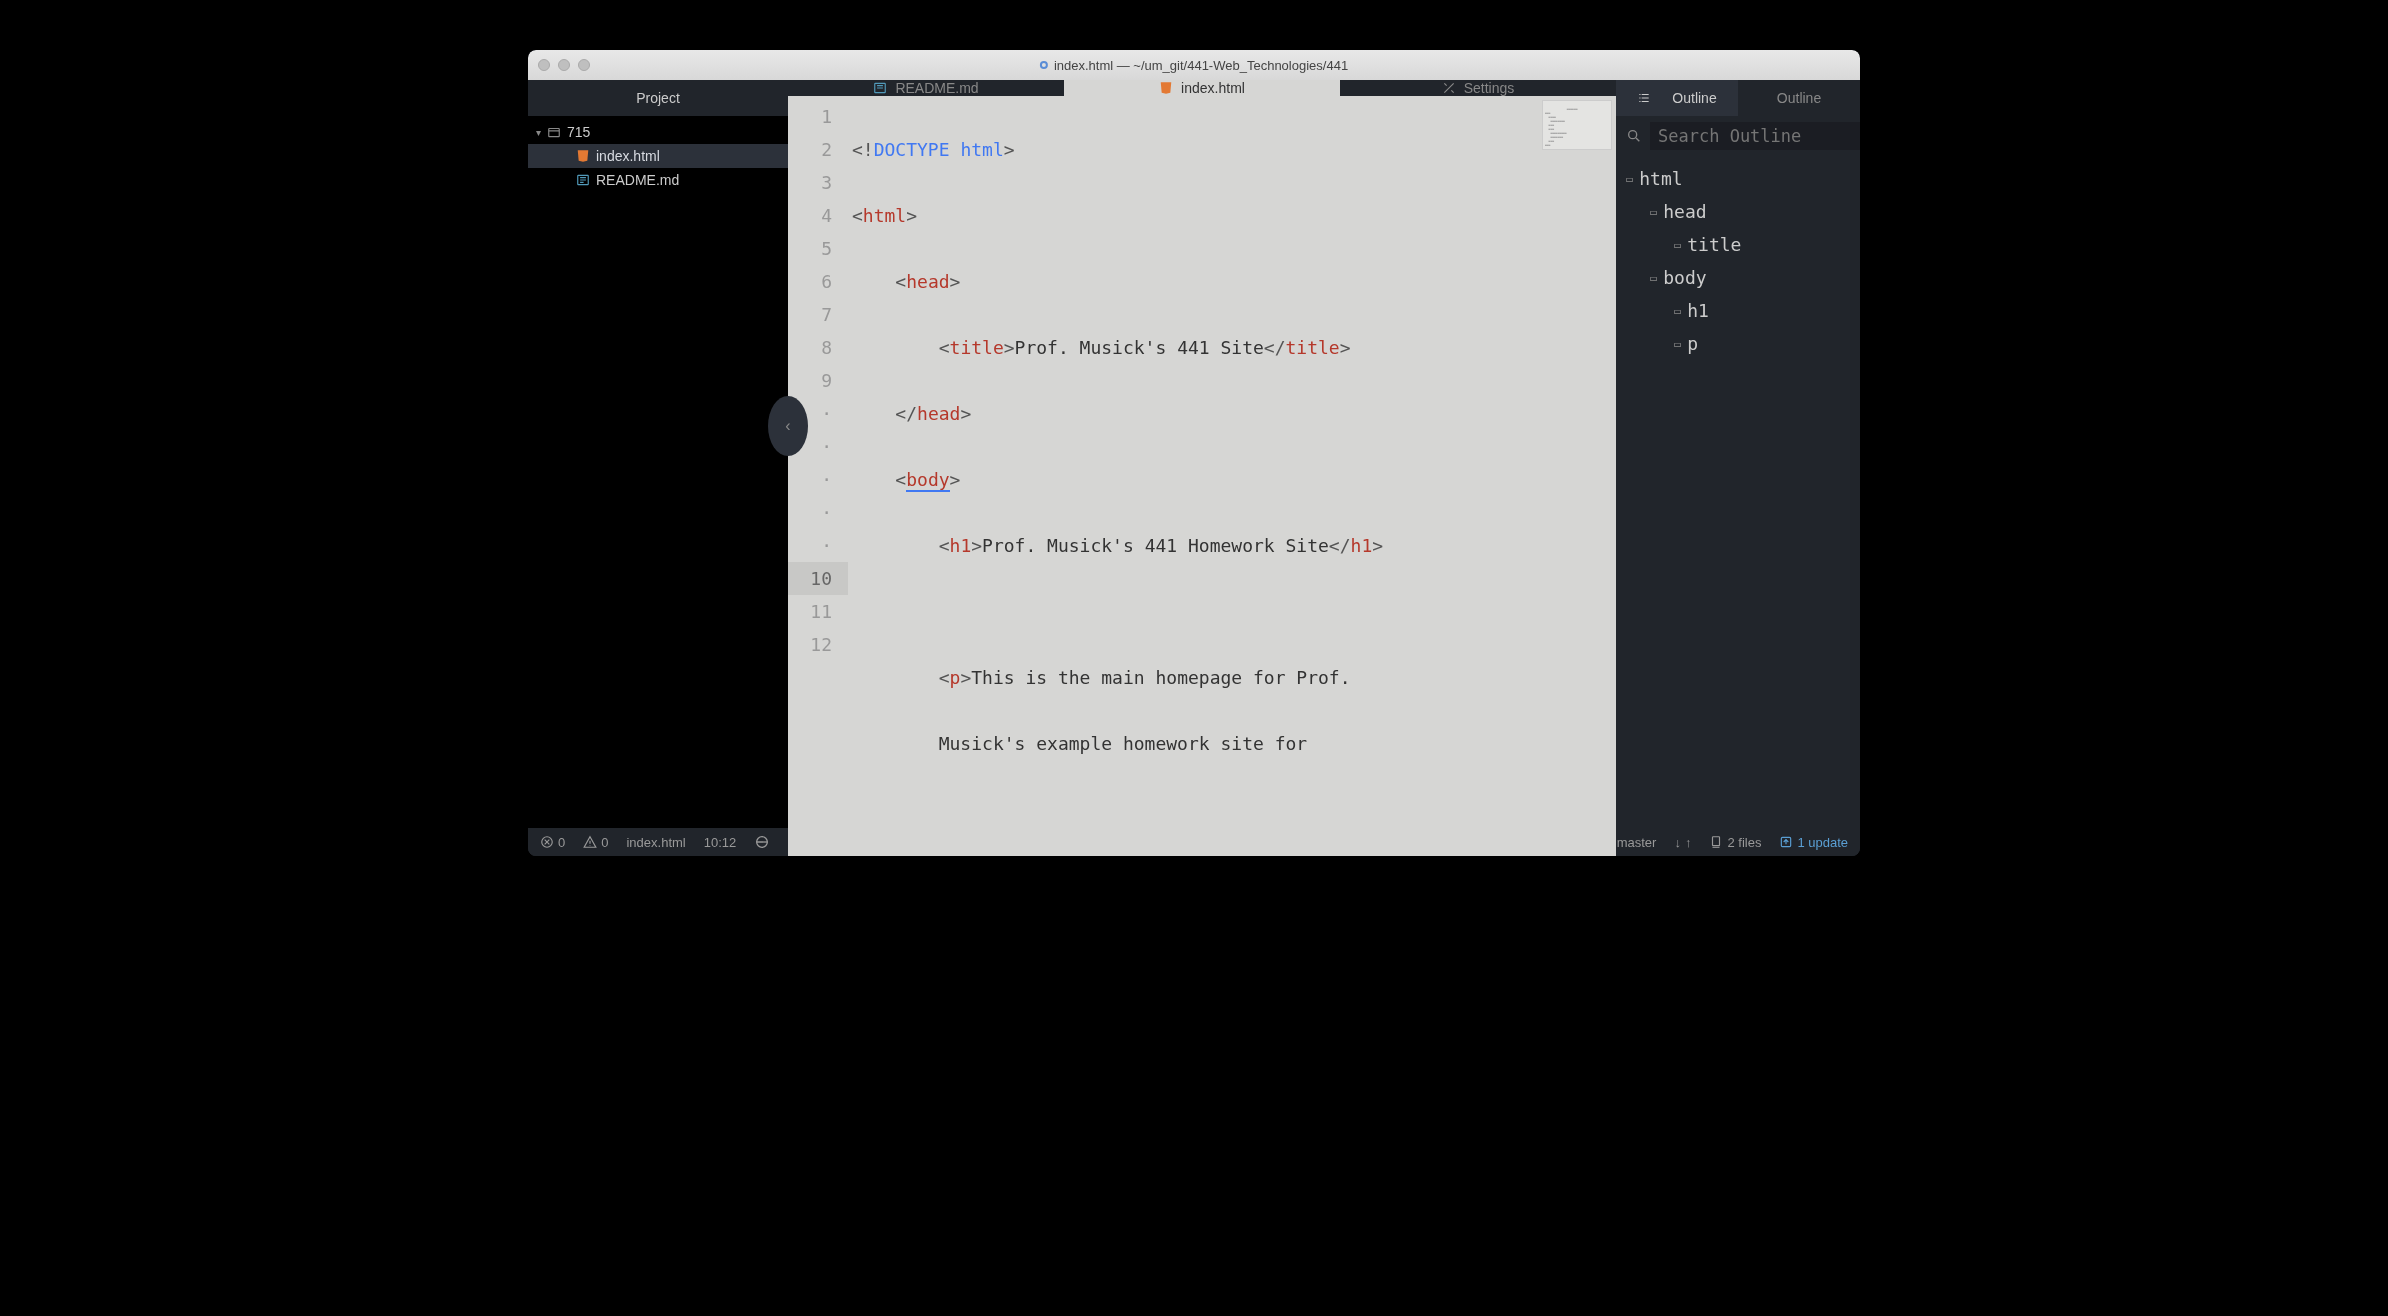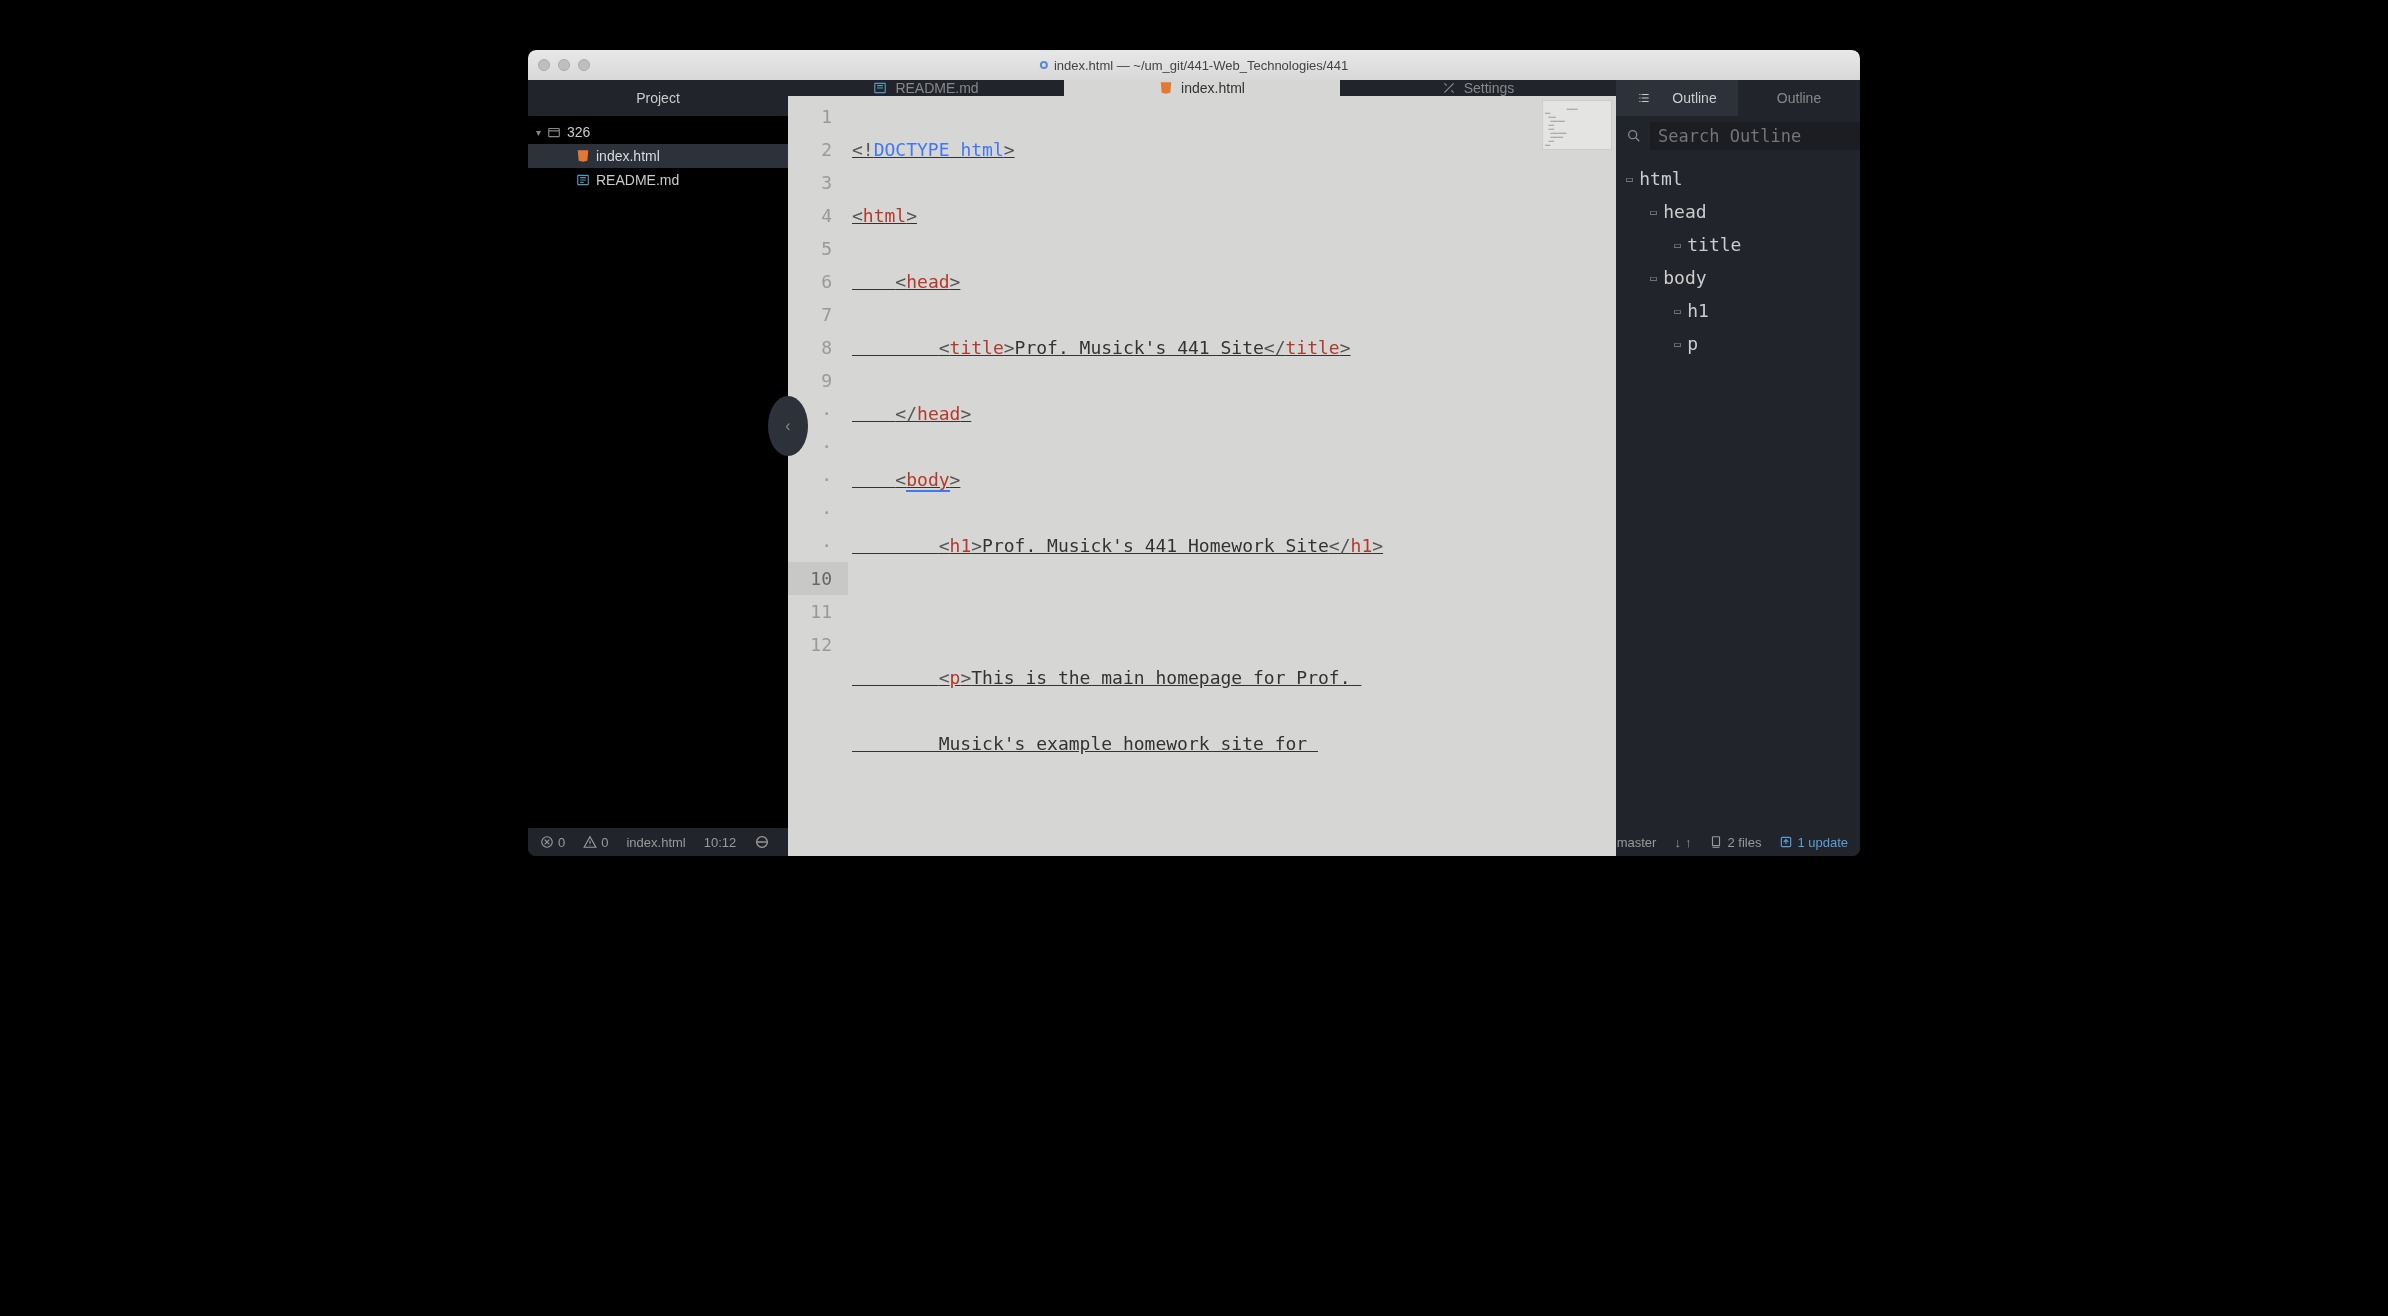--- a/index.html
+++ b/index.html
@@ -128,21 +128,20 @@
 .gutter-line.current { background: #c8c8c6; color: #666; }
 .code {
   flex: 1;
   padding-top: 4px;
   font-family: "Menlo", "Consolas", monospace;
   font-size: 18px;
   line-height: 33px;
   white-space: pre;
   color: #333;
   position: relative;
-  text-decoration: underline;
 }
 .code-line { height: 33px; padding-left: 4px; }
 .punct { color: #555; }
 .doctype { color: #4078f2; }
 .tag { color: #b5382b; }
 .underline { border-bottom: 2px solid #4078f2; }
 .minimap {
   position: absolute;
   top: 4px;
   right: 4px;
@@ -258,21 +257,21 @@
       <div class="sidebar-header">Project</div>
       <div class="tree">
         <div class="tree-item root">
           <span class="chevron">▾</span>
           <span class="folder-icon">
             <svg width="14" height="14" viewBox="0 0 24 24" fill="none" stroke="#888" stroke-width="2">
                 <rect x="3" y="6" width="18" height="14" rx="1"></rect>
                 <path d="M3 10h18"></path>
               </svg>
           </span>
-          <span>326</span>
+          <span>715</span>
         </div>
         <div class="tree-item file active">
           <span class="html-icon">
             <svg width="14" height="14" viewBox="0 0 24 24">
                 <path fill="#e37933" d="M3 2l1.6 18L12 22l7.4-2L21 2H3z"></path>
               </svg>
           </span>
           <span>index.html</span>
         </div>
         <div class="tree-item file">

